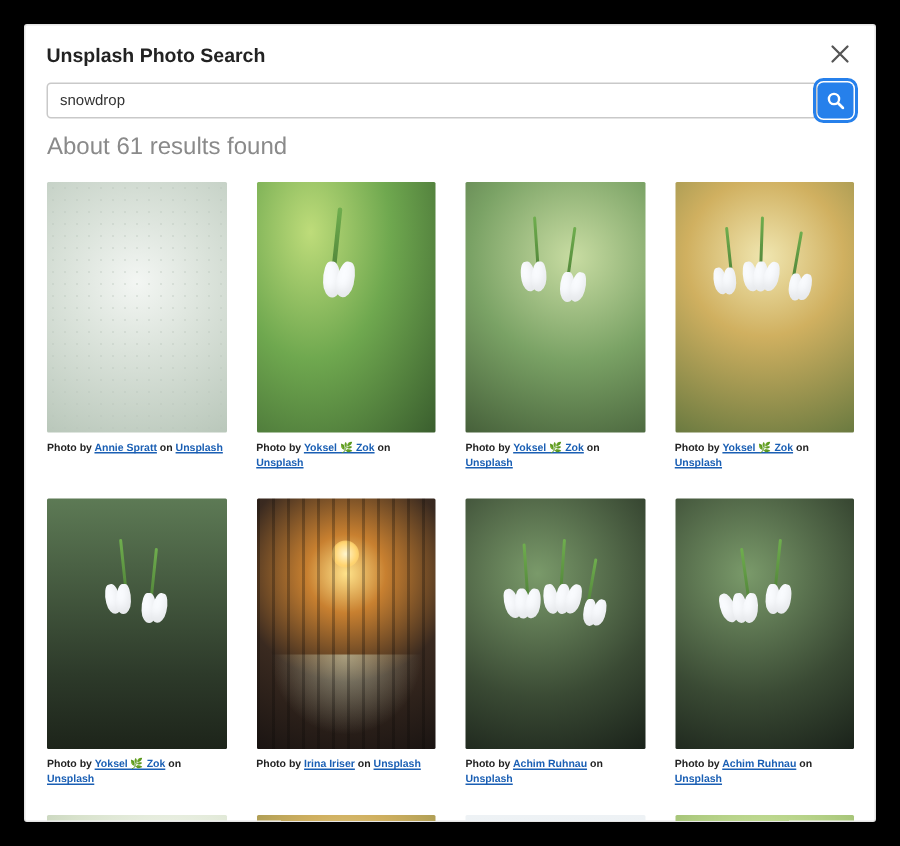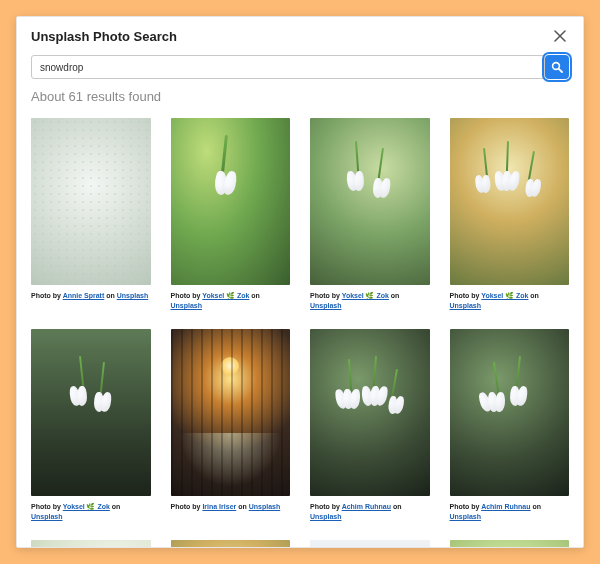--- a/index.html
+++ b/index.html
@@ -5,21 +5,21 @@
   * { box-sizing: border-box; }
   html, body {
     margin: 0; padding: 0;
     width: 600px; height: 564px;
     overflow: hidden;
     font-family: -apple-system, BlinkMacSystemFont, "Segoe UI", Arial, sans-serif;
     background: #808080;
   }
   .backdrop {
     width: 600px; height: 564px;
-    background: #fdba74;
+    background: #000000;
     padding: 16px;
   }
   .panel {
     background: #fff;
     width: 100%; height: 100%;
     border-radius: 2px;
     border: 1px solid #e5e5e5;
     display: flex;
     flex-direction: column;
     overflow: hidden;
@@ -65,21 +65,21 @@
     display: flex; align-items: center; justify-content: center;
     outline: 2px solid #2680eb;
     outline-offset: 1px;
   }
   .content {
     padding: 0 14px 14px 14px;
     overflow-y: auto;
     flex: 1;
   }
   .results-heading {
-    font-size: 13px;
+    font-size: 16px;
     color: #8a8a8a;
     font-weight: 400;
     margin: 0 0 14px 0;
   }
   .grid {
     display: grid;
     grid-template-columns: repeat(4, 1fr);
     gap: 18px 20px;
   }
   .card { }

